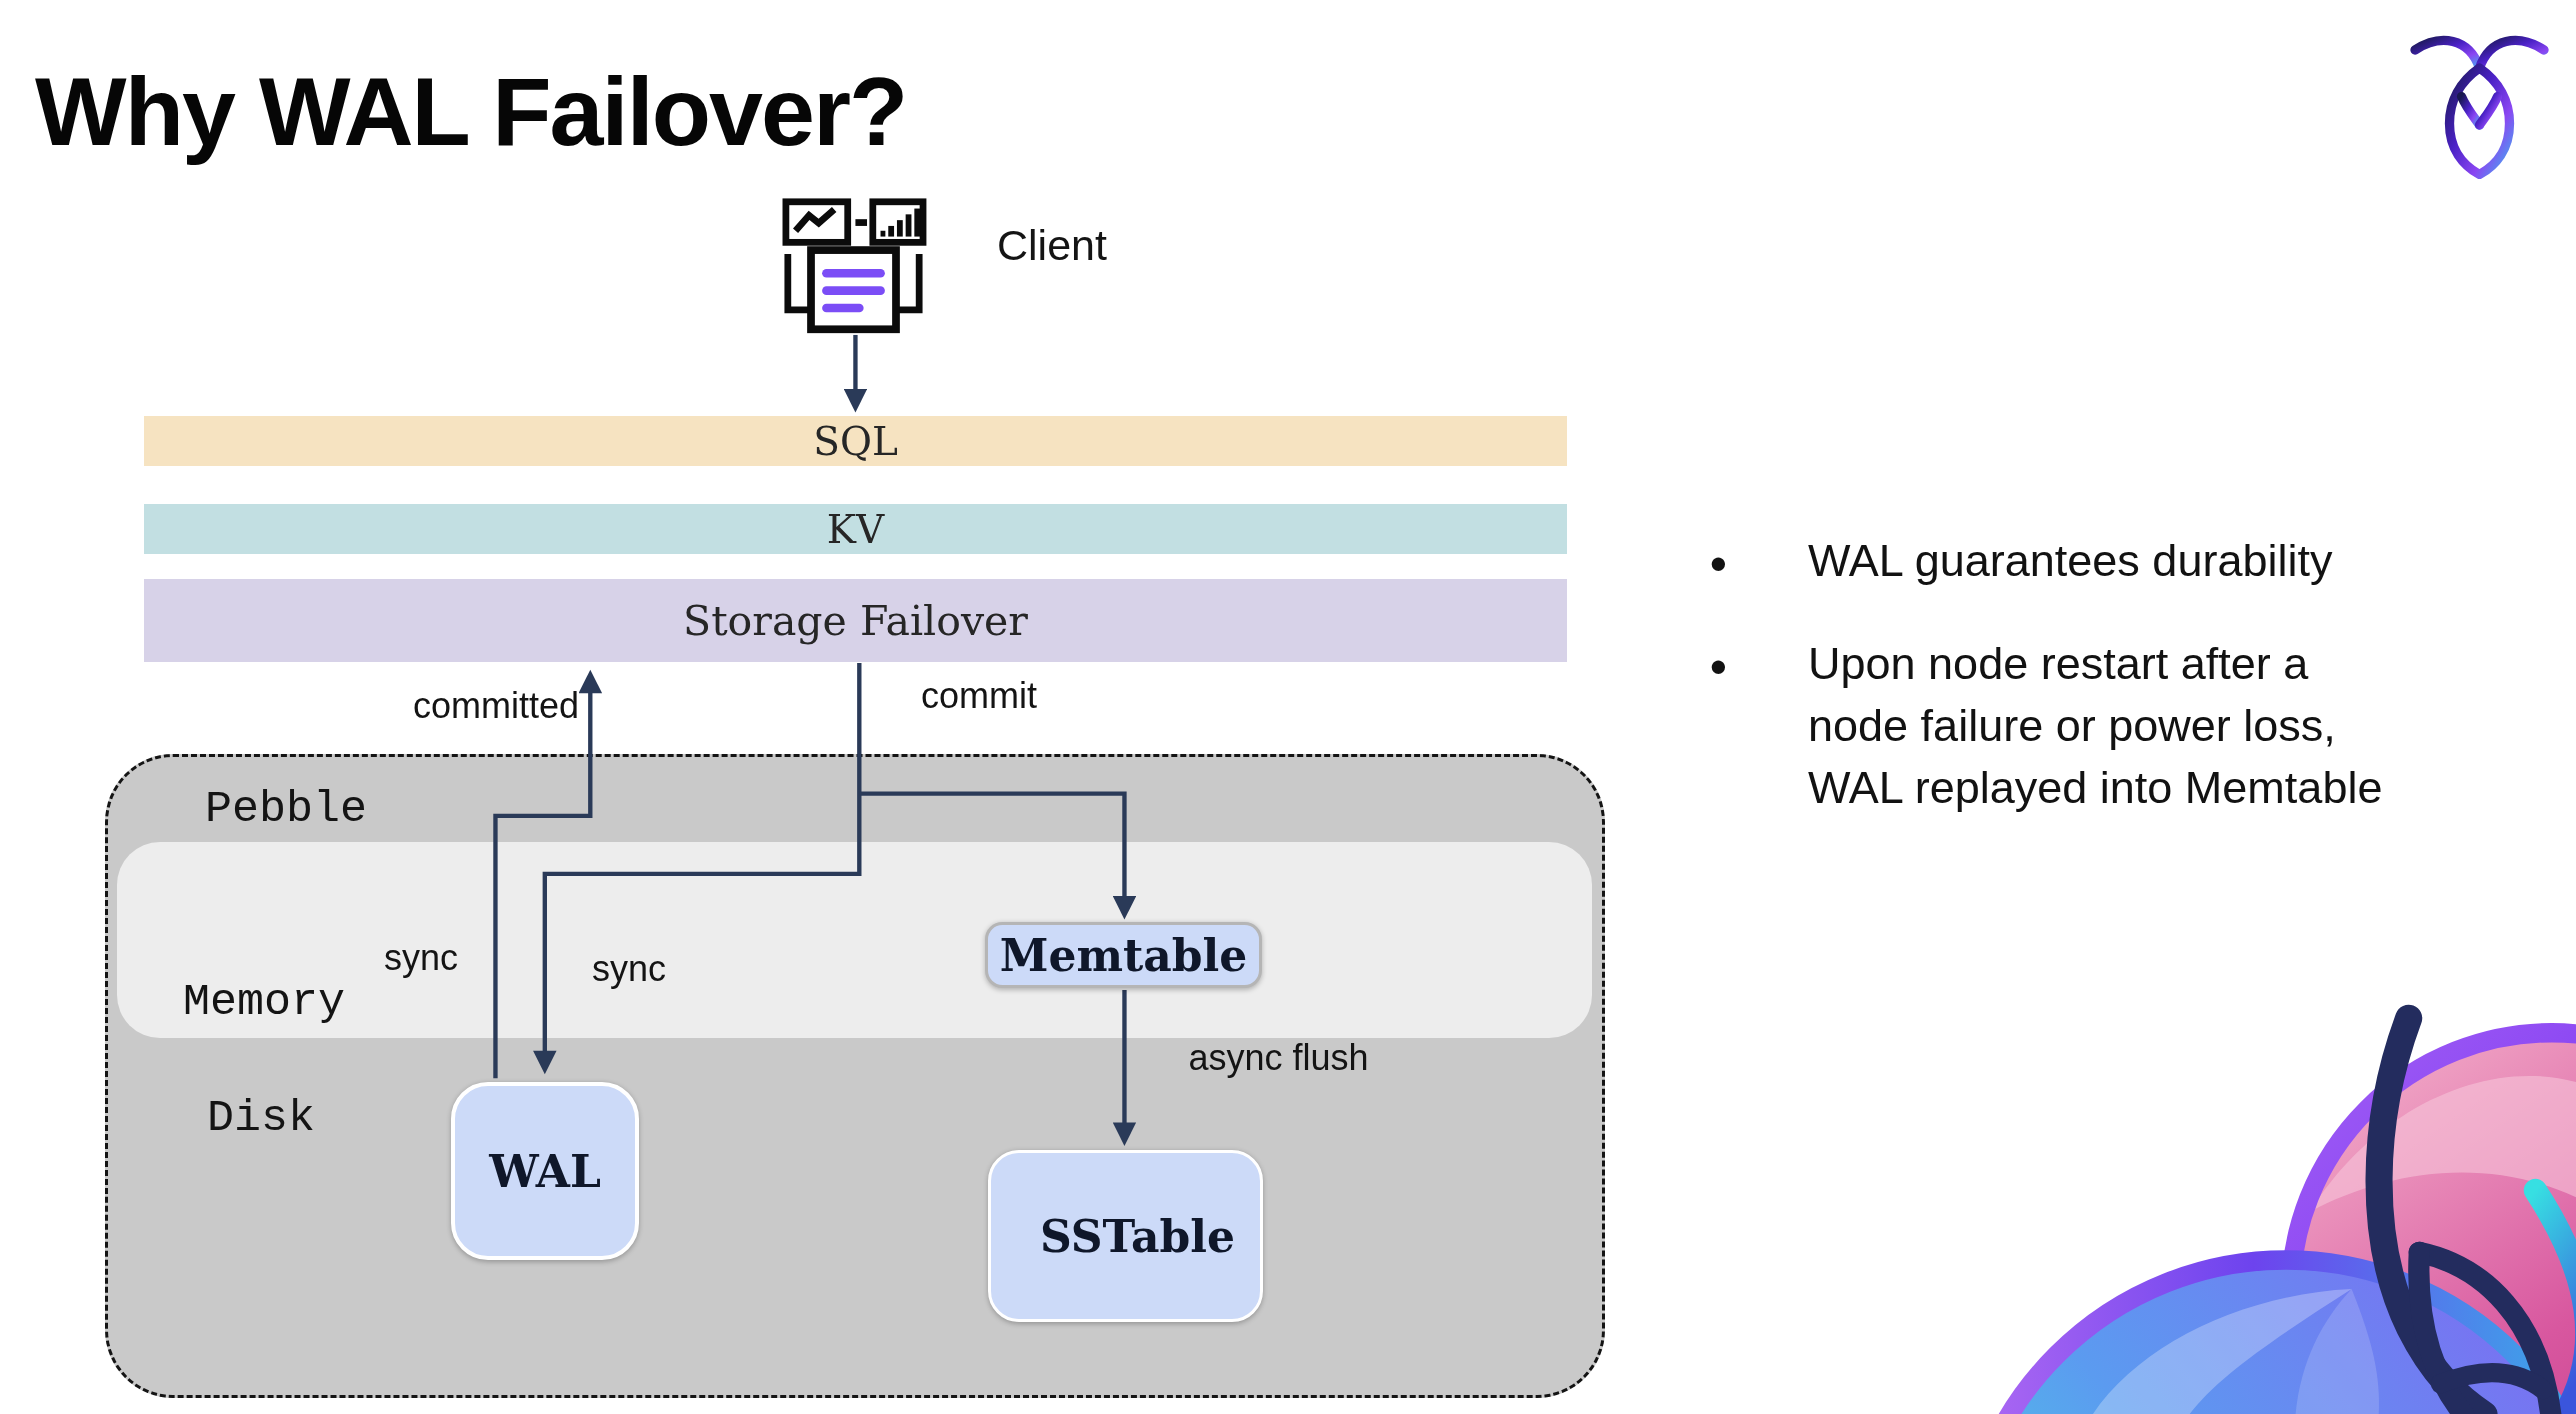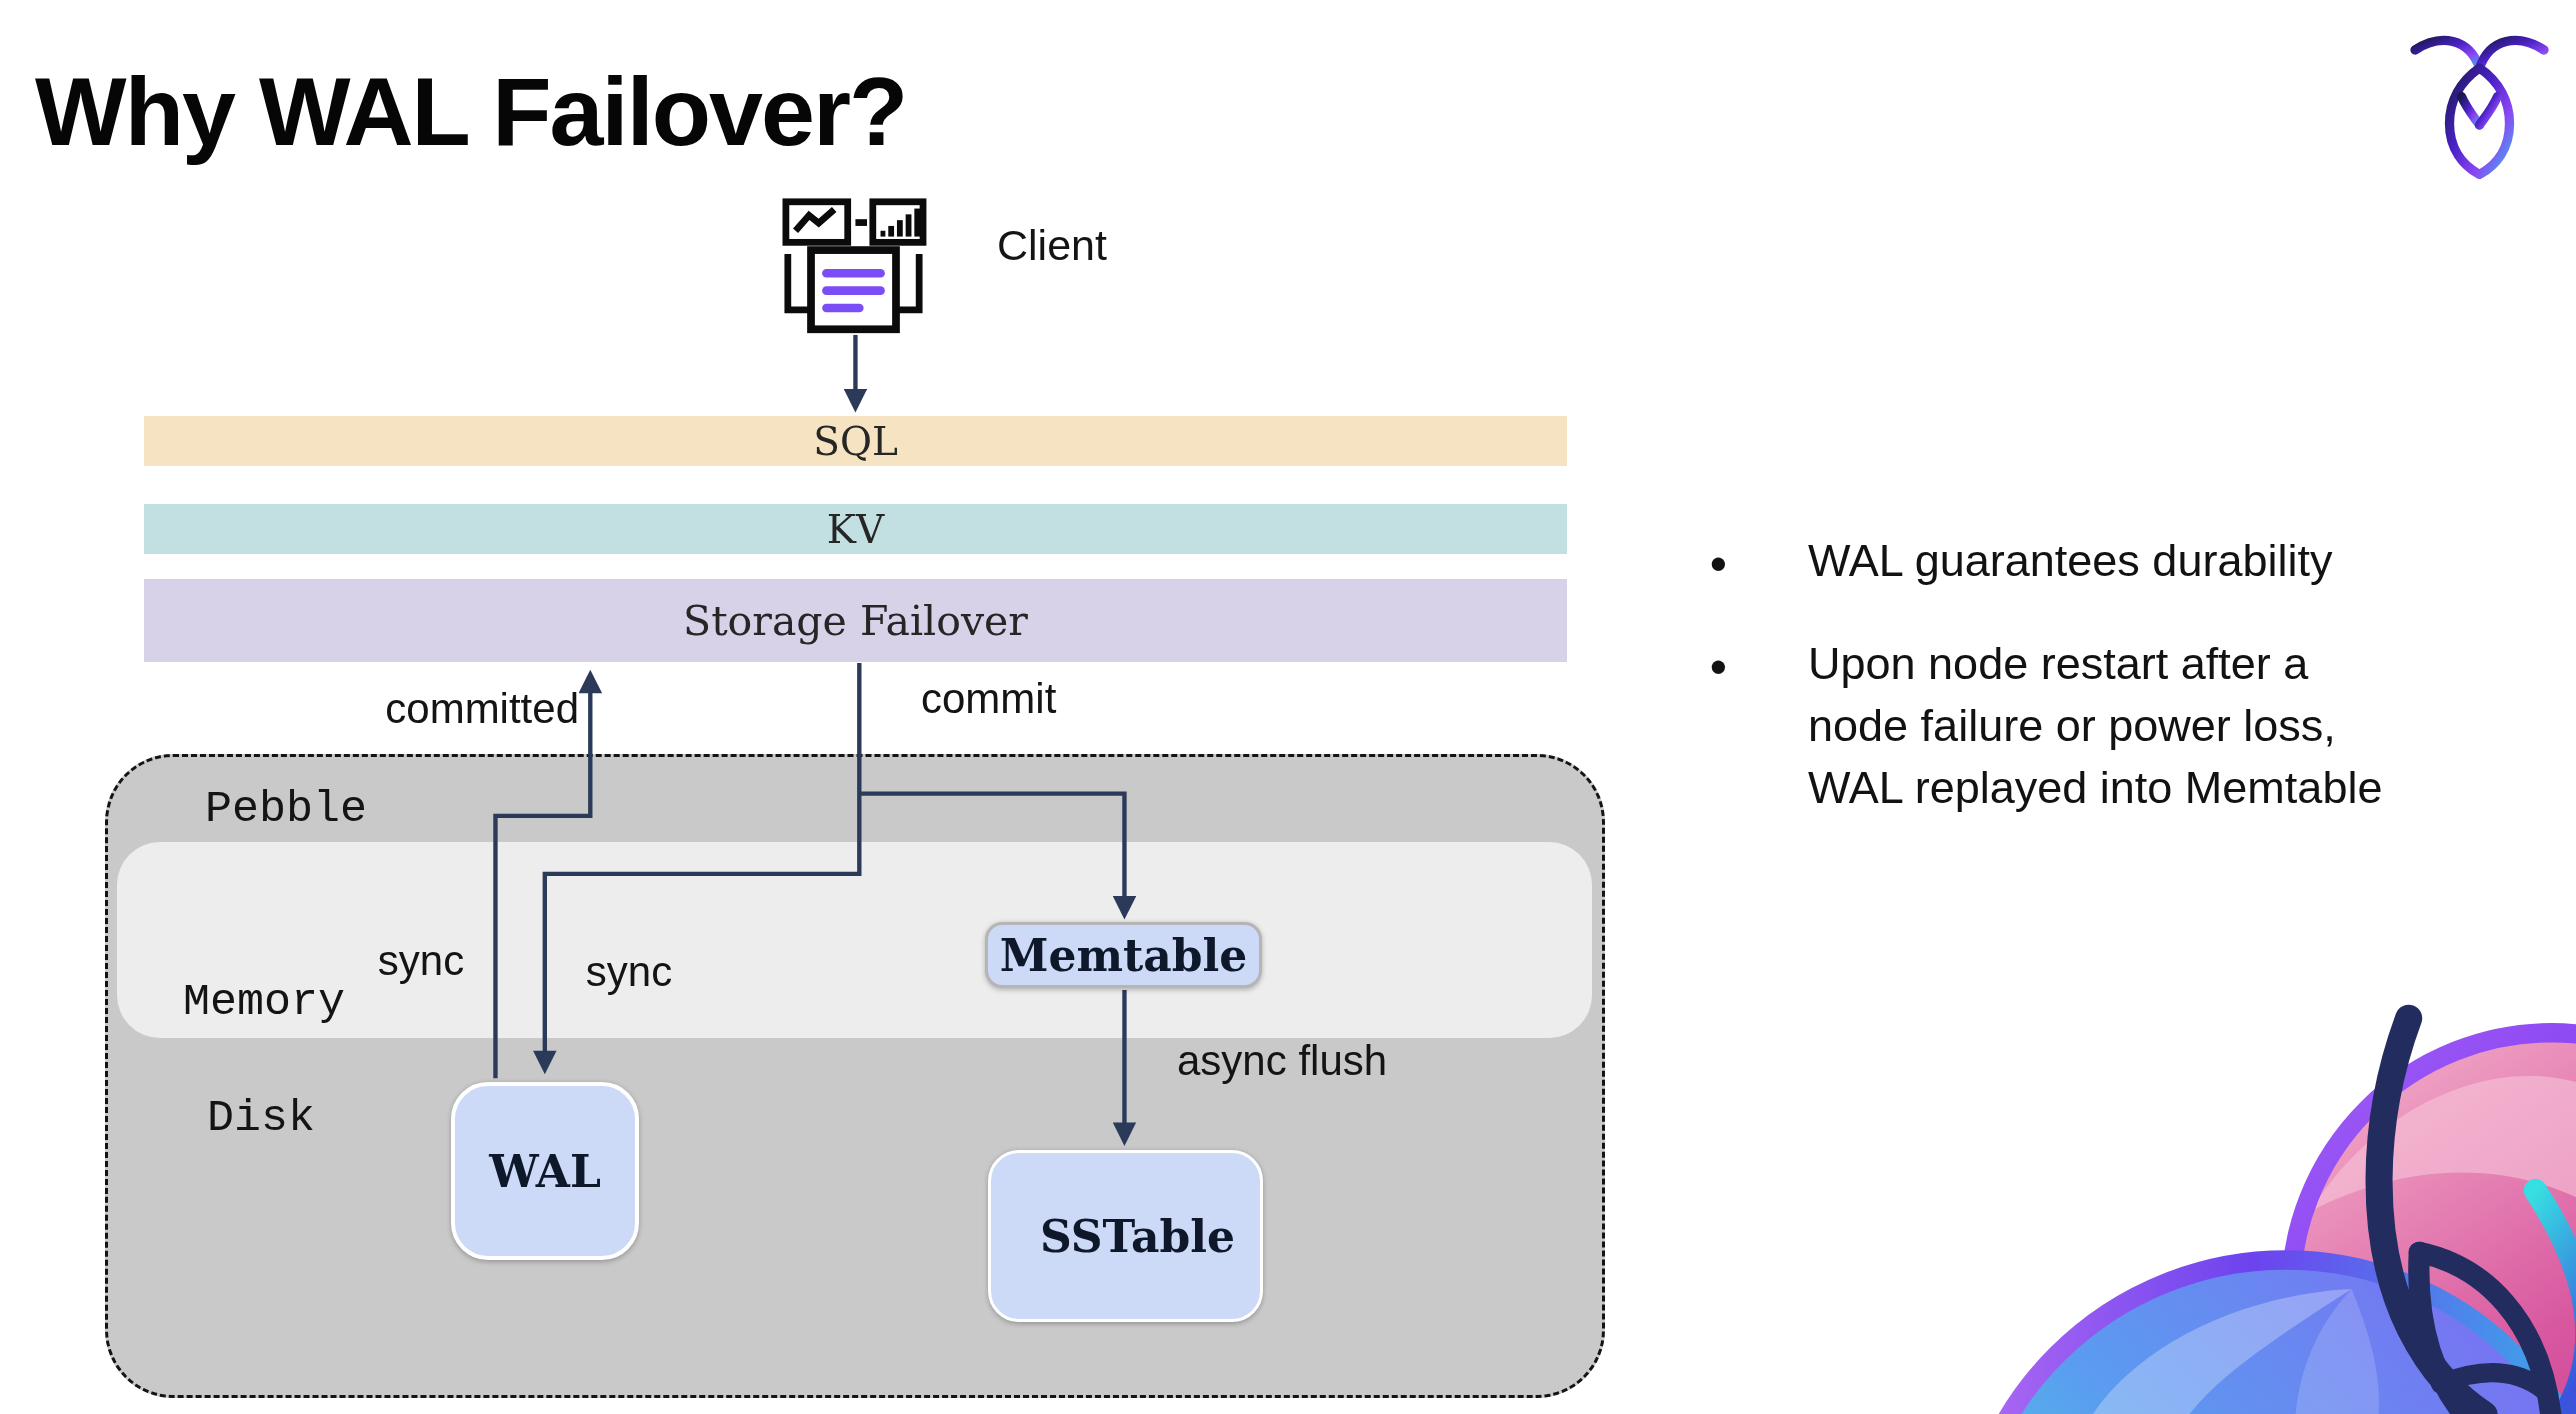--- a/index.html
+++ b/index.html
@@ -30,21 +30,21 @@
         box-sizing:border-box;box-shadow:0 1.9px 4.8px rgba(0,0,0,0.25);}
   .node-wal{left:451px;top:1082px;width:188px;height:178px;border:4.8px solid #ffffff;
         border-radius:37px;font-size:44px;}
   .node-memtable{left:985px;top:922px;width:277px;height:66px;border:3.9px solid #b5b5b5;
         border-radius:17.4px;font-size:44px;}
   .node-sstable{left:988px;top:1150px;width:275px;height:172px;border:3.9px solid #ffffff;
         border-radius:31px;font-size:44px;padding-left:24px;}
 
   
   .lbl{position:absolute;color:#141414;white-space:nowrap;}
-  .sans{font-family:"Liberation Sans",sans-serif;font-size:42px;}
+  .sans{font-family:"Liberation Sans",sans-serif;font-size:36px;}
   .serif{font-family:Liberation Mono, monospace;font-size:45px;}
   .lbl-client{left:997px;top:221px;font-size:43px;}
   .lbl-committed{left:337px;top:685px;width:242px;text-align:right;}
   .lbl-commit{left:921px;top:675px;}
   .lbl-pebble{left:189px;top:784px;width:194px;text-align:center;}
   .lbl-memory{left:167px;top:977px;margin-left:16px;}
   .lbl-disk{left:207px;top:1093px;}
   .lbl-sync-left{left:368px;top:937px;width:106px;text-align:center;}
   .lbl-sync-right{left:576px;top:948px;width:106px;text-align:center;}
   .lbl-async-flush{left:1177px;top:1037px;width:203px;text-align:center;}

